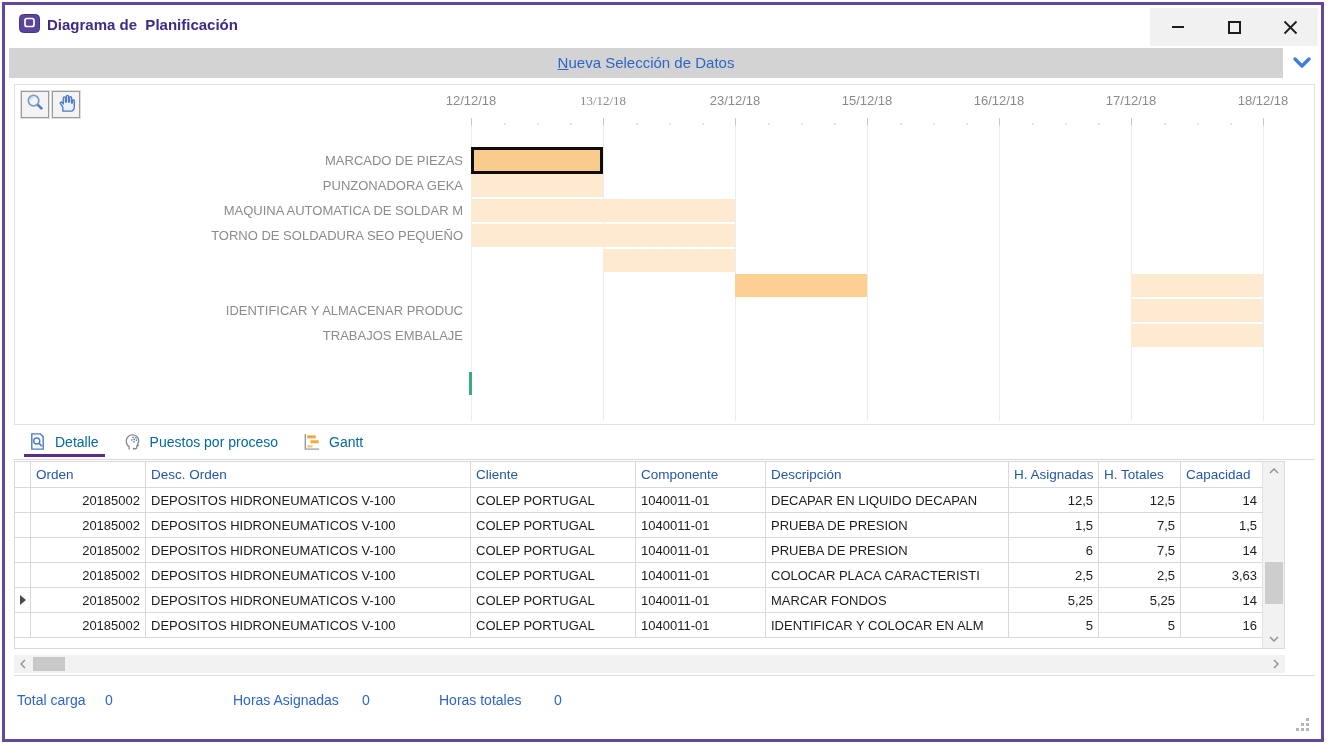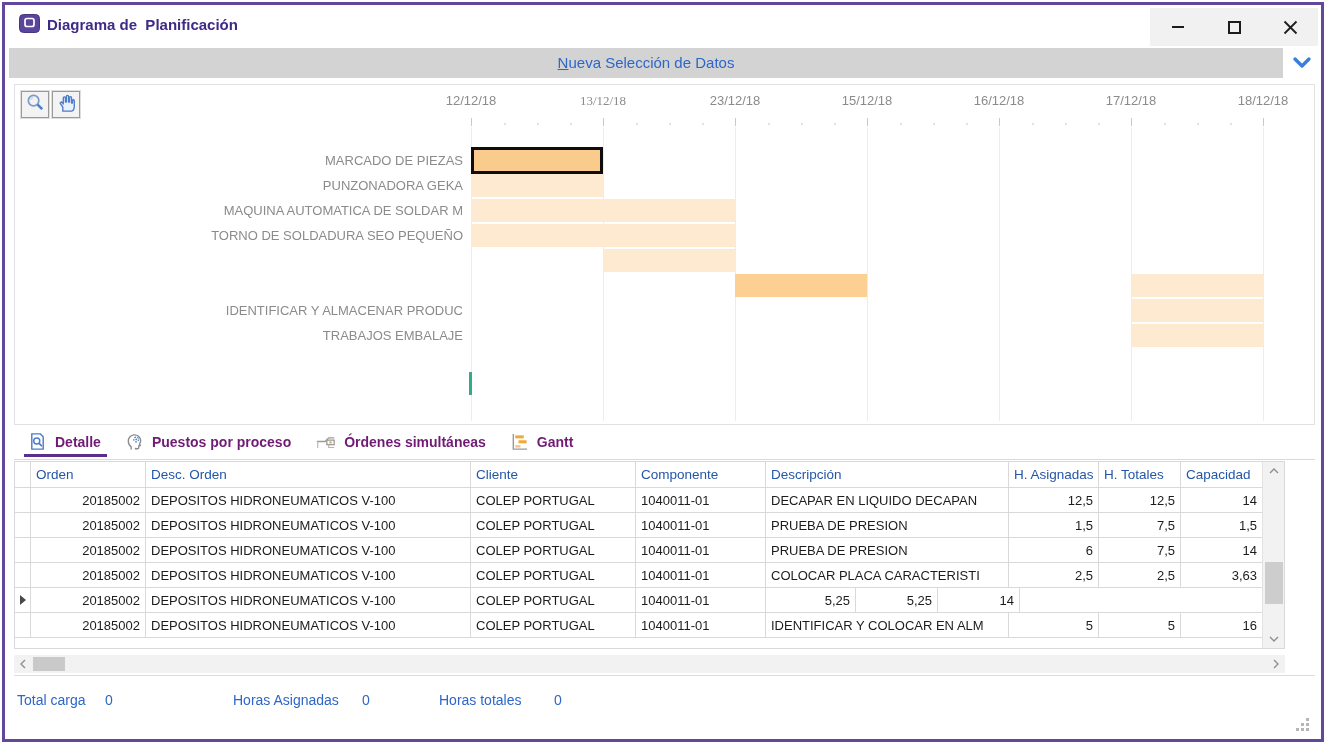--- a/index.html
+++ b/index.html
@@ -64,21 +64,21 @@
   .bar.selected { background:#f9cb8d; border:3px solid #0d0d0d; height:27px; }
   .time-marker { position:absolute; width:3px; height:23px; }
   
   .tabs-bar {
     position:absolute; left:9px; top:422px; width:1301px; height:33px;
     display:flex; align-items:flex-start; padding-left:10px;
     border-bottom:1px solid #d9d9d9; background:#fff;
   }
   .tab {
     display:flex; align-items:center; gap:8px; padding:5px 6px 6px 4px;
-    margin-right:14px; font-size:14px; color:#701a75; cursor:default;font-weight:bold;
+    margin-right:14px; font-size:14px; color:#0369a1; cursor:default;
   }
   .tab.active { border-bottom:3px solid #5b2d8e; padding-bottom:3px; }
   .tab .ticon { display:flex; align-items:center; }
   
   .table-wrap {
     position:absolute; left:9px; top:456px; width:1271px; height:188px;
     border:1px solid #d9d9d9; background:#fff;
   }
   .trow { display:flex; height:25px; border-bottom:1px solid #d9d9d9; width:1248px; }
   .thead-row { height:26px; }
@@ -234,31 +234,20 @@
           <svg width="19" height="19" viewBox="0 0 20 20">
             <path d="M6.5 18.5v-3c-1.8-1.2-3-3.2-3-5.5A6.5 6.5 0 0 1 16.5 9c0 1.6-.6 2.7-1.2 3.5l.9 1.9h-1.7v1.8c0 .9-.8 1.5-1.7 1.4l-1.8-.2v1.1" fill="#fff" stroke="#8a8a8a" stroke-width="1.4" stroke-linejoin="round"></path>
             <circle cx="11.8" cy="7.8" r="2.5" fill="none" stroke="#4d7cc9" stroke-width="1.3" stroke-dasharray="1.6 1.3"></circle>
             <circle cx="11.8" cy="7.8" r="0.9" fill="#4d7cc9"></circle>
           </svg>
         </span>
         <span>Puestos por proceso</span>
       </div>
       <div class="tab">
         <span class="ticon">
-          <svg width="21" height="19" viewBox="0 0 23 20">
-            <path d="M2 10h9l4-4h6" fill="none" stroke="#9a9a9a" stroke-width="1.5"></path>
-            <rect x="13" y="8.5" width="8" height="5" fill="#fff" stroke="#9a9a9a" stroke-width="1.4"></rect>
-            <circle cx="17" cy="11" r="1.3" fill="#e8a33d"></circle>
-            <path d="M15 13.5v3h6M3 10v7" fill="none" stroke="#b5b5b5" stroke-width="1.2"></path>
-          </svg>
-        </span>
-        <span>Órdenes simultáneas</span>
-      </div>
-      <div class="tab">
-        <span class="ticon">
           <svg width="19" height="19" viewBox="0 0 20 20">
             <path d="M3.5 2v16H18" fill="none" stroke="#9a9a9a" stroke-width="1.5"></path>
             <rect x="5.5" y="3.5" width="9" height="3.2" fill="#f2a93b"></rect>
             <rect x="9" y="8.7" width="8.5" height="3.2" fill="#f2a93b"></rect>
             <rect x="5.5" y="13.8" width="5.5" height="2.6" fill="#f6c887"></rect>
           </svg>
         </span>
         <span>Gantt</span>
       </div>
     </div>
@@ -333,20 +322,21 @@
         <div class="tcell al-right" style="width: 82px;">3,63</div>
       </div>
       <div class="trow">
         <div class="tcell sel">
           <div class="cur-arrow"></div>
         </div>
         <div class="tcell al-right" style="width: 115px;">20185002</div>
         <div class="tcell" style="width: 325px;">DEPOSITOS HIDRONEUMATICOS V-100</div>
         <div class="tcell" style="width: 165px;">COLEP PORTUGAL</div>
         <div class="tcell" style="width: 130px;">1040011-01</div>
+        <div class="tcell" style="width: 243px;">MARCAR FONDOS</div>
         <div class="tcell al-right" style="width: 90px;">5,25</div>
         <div class="tcell al-right" style="width: 82px;">5,25</div>
         <div class="tcell al-right" style="width: 82px;">14</div>
       </div>
       <div class="trow">
         <div class="tcell sel"></div>
         <div class="tcell al-right" style="width: 115px;">20185002</div>
         <div class="tcell" style="width: 325px;">DEPOSITOS HIDRONEUMATICOS V-100</div>
         <div class="tcell" style="width: 165px;">COLEP PORTUGAL</div>
         <div class="tcell" style="width: 130px;">1040011-01</div>

